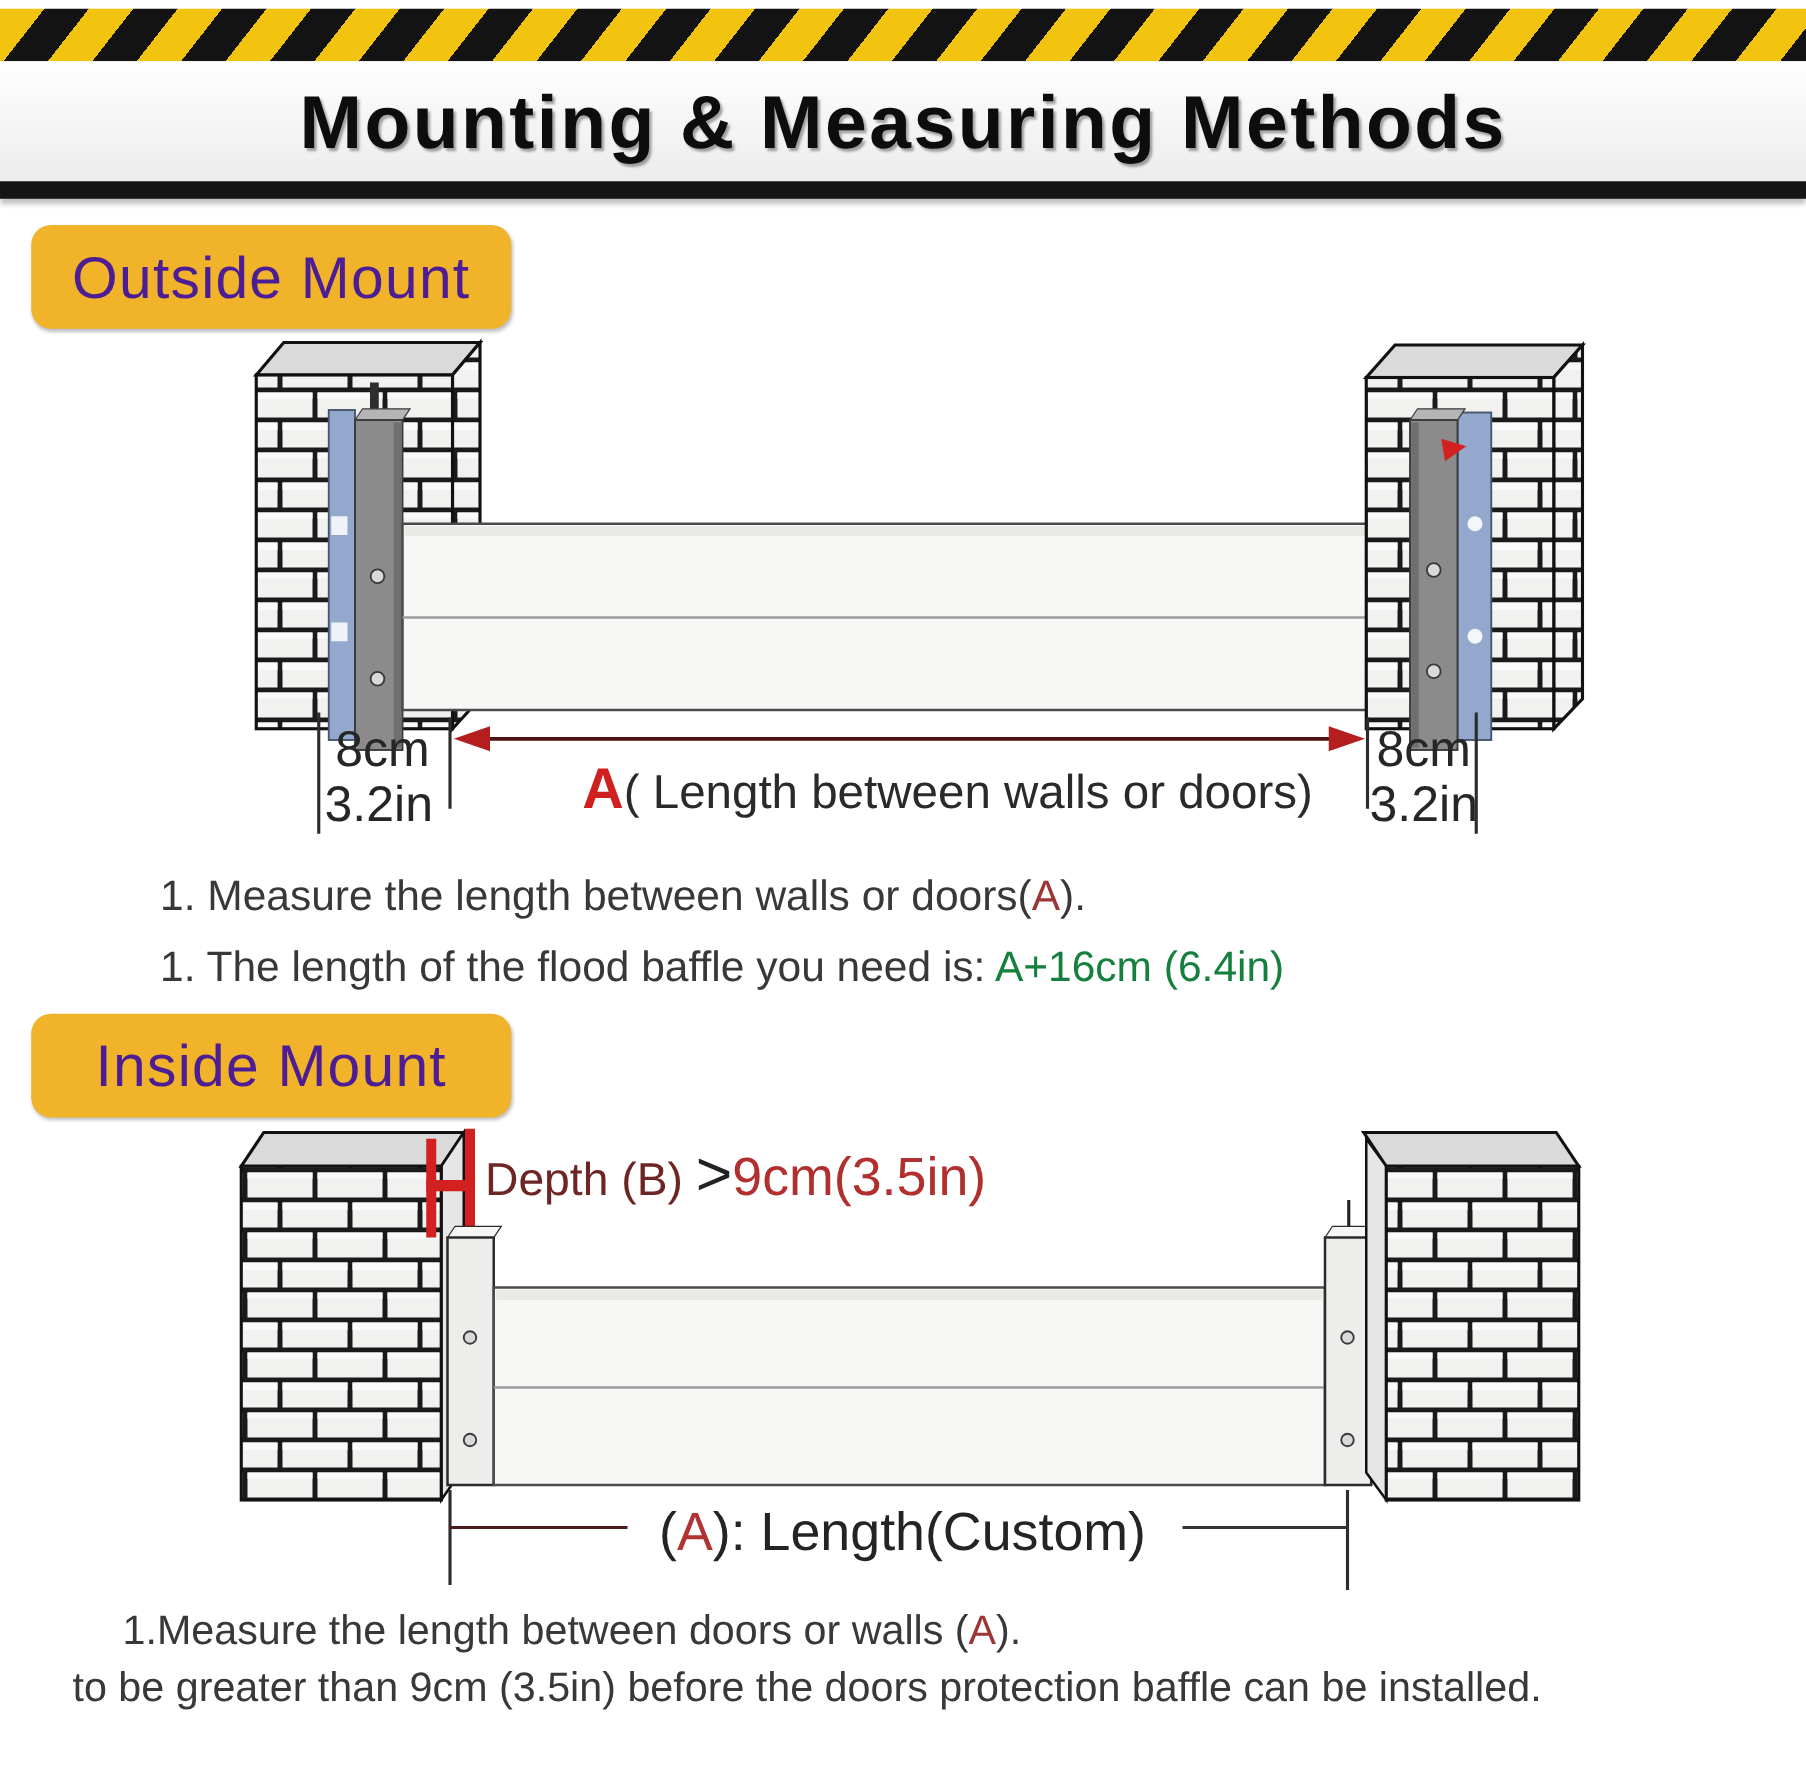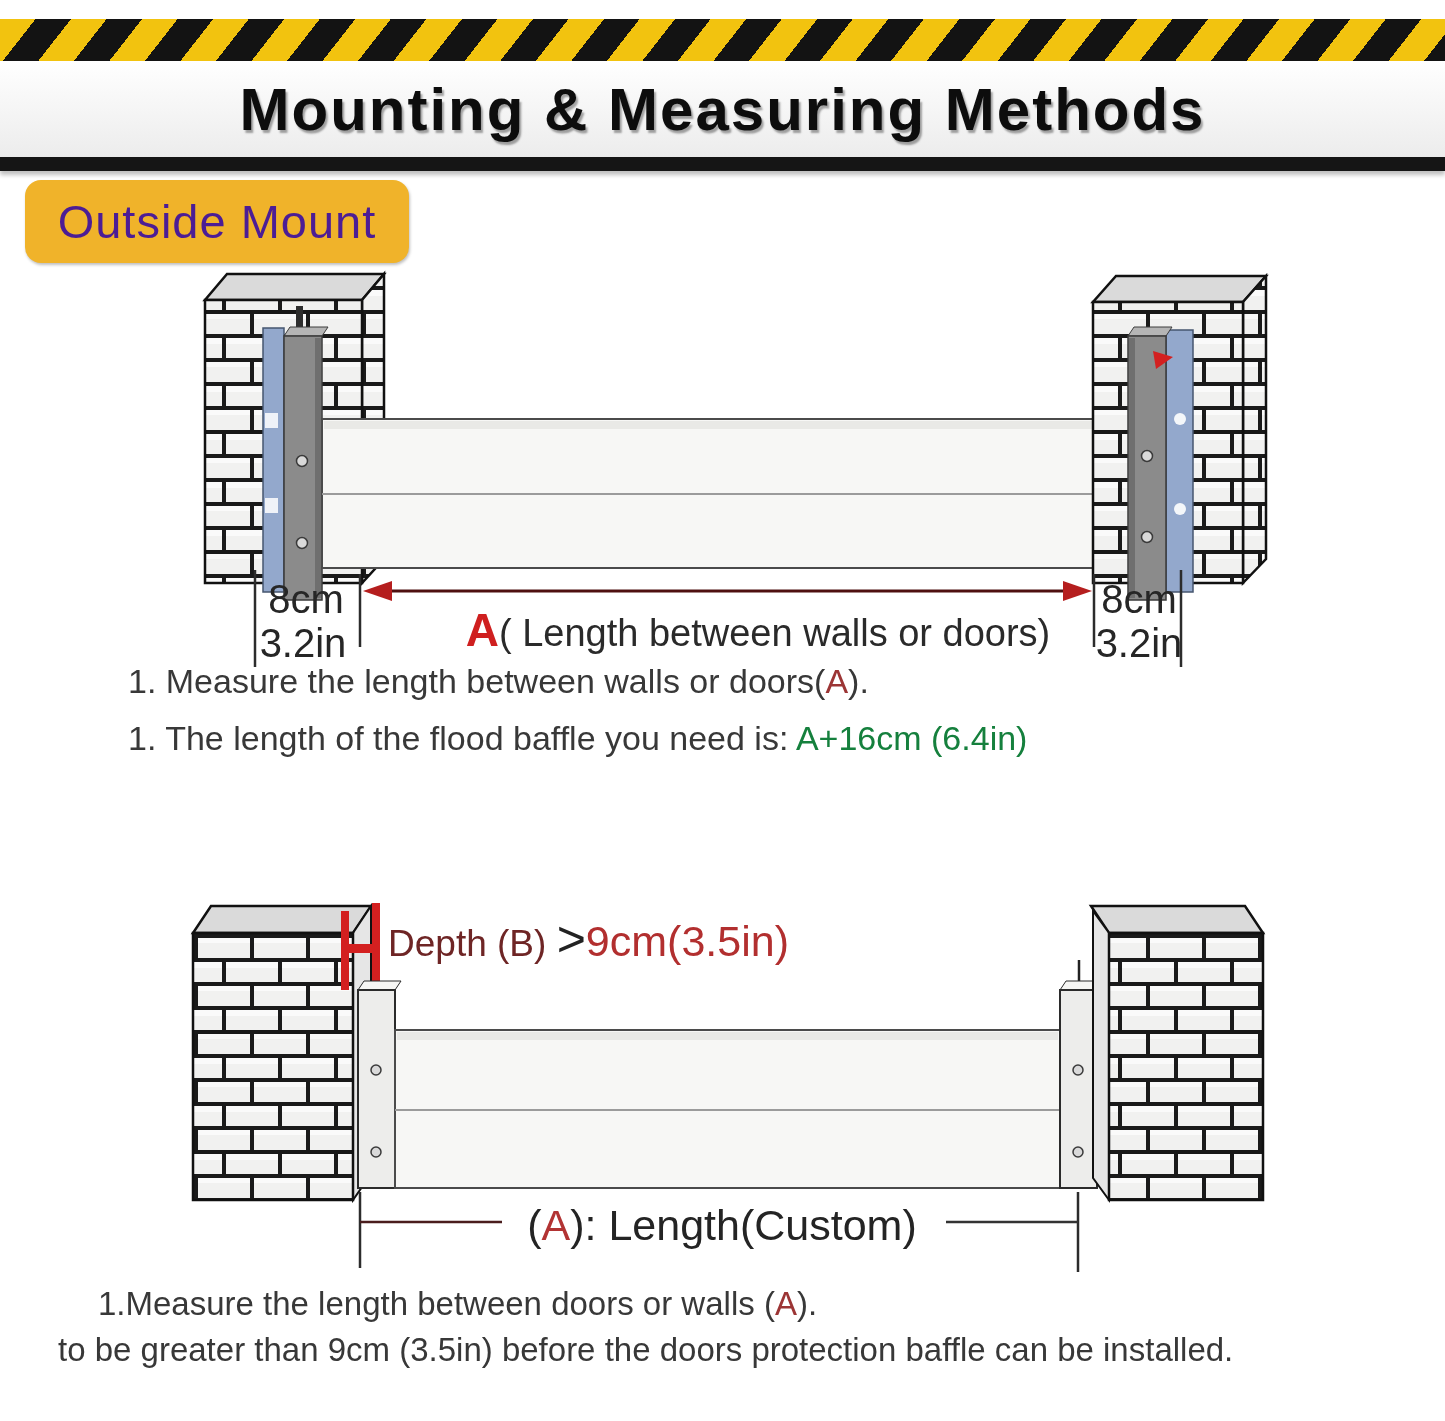--- a/index.html
+++ b/index.html
@@ -1,20 +1,20 @@
 <!DOCTYPE html>
 <html><head>
 <meta charset="utf-8">
 <style>
   html,body{margin:0;padding:0;background:#fff;}
   .page{position:relative;width:1445px;height:1421px;background:#fff;overflow:hidden;
         font-family:"Liberation Sans",sans-serif;}
 
   
-  .banner{position:absolute;left:0;top:16px;width:1339px;height:158px;}
+  .banner{position:absolute;left:0;top:4px;width:1339px;height:158px;}
   .stripes{position:absolute;left:0;top:3px;width:1445px;height:42px;
            background:repeating-linear-gradient(128deg,#f2c30f 0 28px,#131313 28px 56px);}
   .title-band{position:absolute;left:0;top:45px;width:1445px;height:96px;
               background:linear-gradient(#ffffff,#ececec);
               display:flex;align-items:center;justify-content:center;}
   .title{font-size:60px;font-weight:700;letter-spacing:2px;color:#0d0d0d;
          text-shadow:2px 3px 2px rgba(0,0,0,0.35);}
   .black-bar{position:absolute;left:0;top:141px;width:1445px;height:14px;background:#151515;
              box-shadow:0 4px 4px rgba(0,0,0,0.25);}
 
@@ -53,21 +53,21 @@
   .spanletter{font-size:46px;font-weight:900;fill:#cf1f1f;}
   .depth-maroon{font-family:"Liberation Sans",sans-serif;font-size:37px;fill:#6e2525;}
   .depth-gt{font-size:50px;fill:#222;}
   .depth-red{font-size:43px;fill:#b22f2f;}
   .lentext{font-family:"Liberation Sans",sans-serif;font-size:43px;fill:#242424;}
   .lenletter{fill:#b23333;}
 
   
   .steps{position:absolute;color:#383838;}
   .steps p{margin:0;}
-  .steps-a{left:128px;top:660px;font-size:34px;line-height:42px;}
+  .steps-a{left:128px;top:696px;font-size:34px;line-height:42px;}
   .steps-a p{margin-bottom:15px;}
   .steps-b{left:58px;top:1284px;font-size:33px;line-height:39px;}
   .steps-b .p1{padding-left:40px;margin-bottom:7px;}
   .steps-b .p2{padding-left:50px;}
   .steps-b .p3{padding-left:0;}
   .red-a{color:#9c3535;}
   .maroon{color:#15803d;}
 </style>
 </head>
 <body>
@@ -77,20 +77,23 @@
   <div class="banner">
     <div class="stripes"></div>
     <div class="title-band">
       <span class="title">Mounting &amp; Measuring Methods</span>
     </div>
     <div class="black-bar"></div>
   </div>
 
   <div class="tag tag-outside">
     <span>Outside Mount</span>
+  </div>
+  <div class="tag tag-inside">
+    <span>Inside Mount</span>
   </div>
 
   <svg class="diagram" viewBox="0 0 1445 1421">
     <defs>
       <pattern id="brick" patternUnits="userSpaceOnUse" width="56" height="48">
         <rect width="56" height="48" fill="#1a1a1a"></rect>
         <rect x="2" y="2" width="52" height="20" fill="#f1f1f0"></rect>
         <rect x="2" y="2" width="52" height="6" fill="#fafafa"></rect>
         <rect x="-26" y="26" width="52" height="20" fill="#f1f1f0"></rect>
         <rect x="30" y="26" width="52" height="20" fill="#f1f1f0"></rect>

